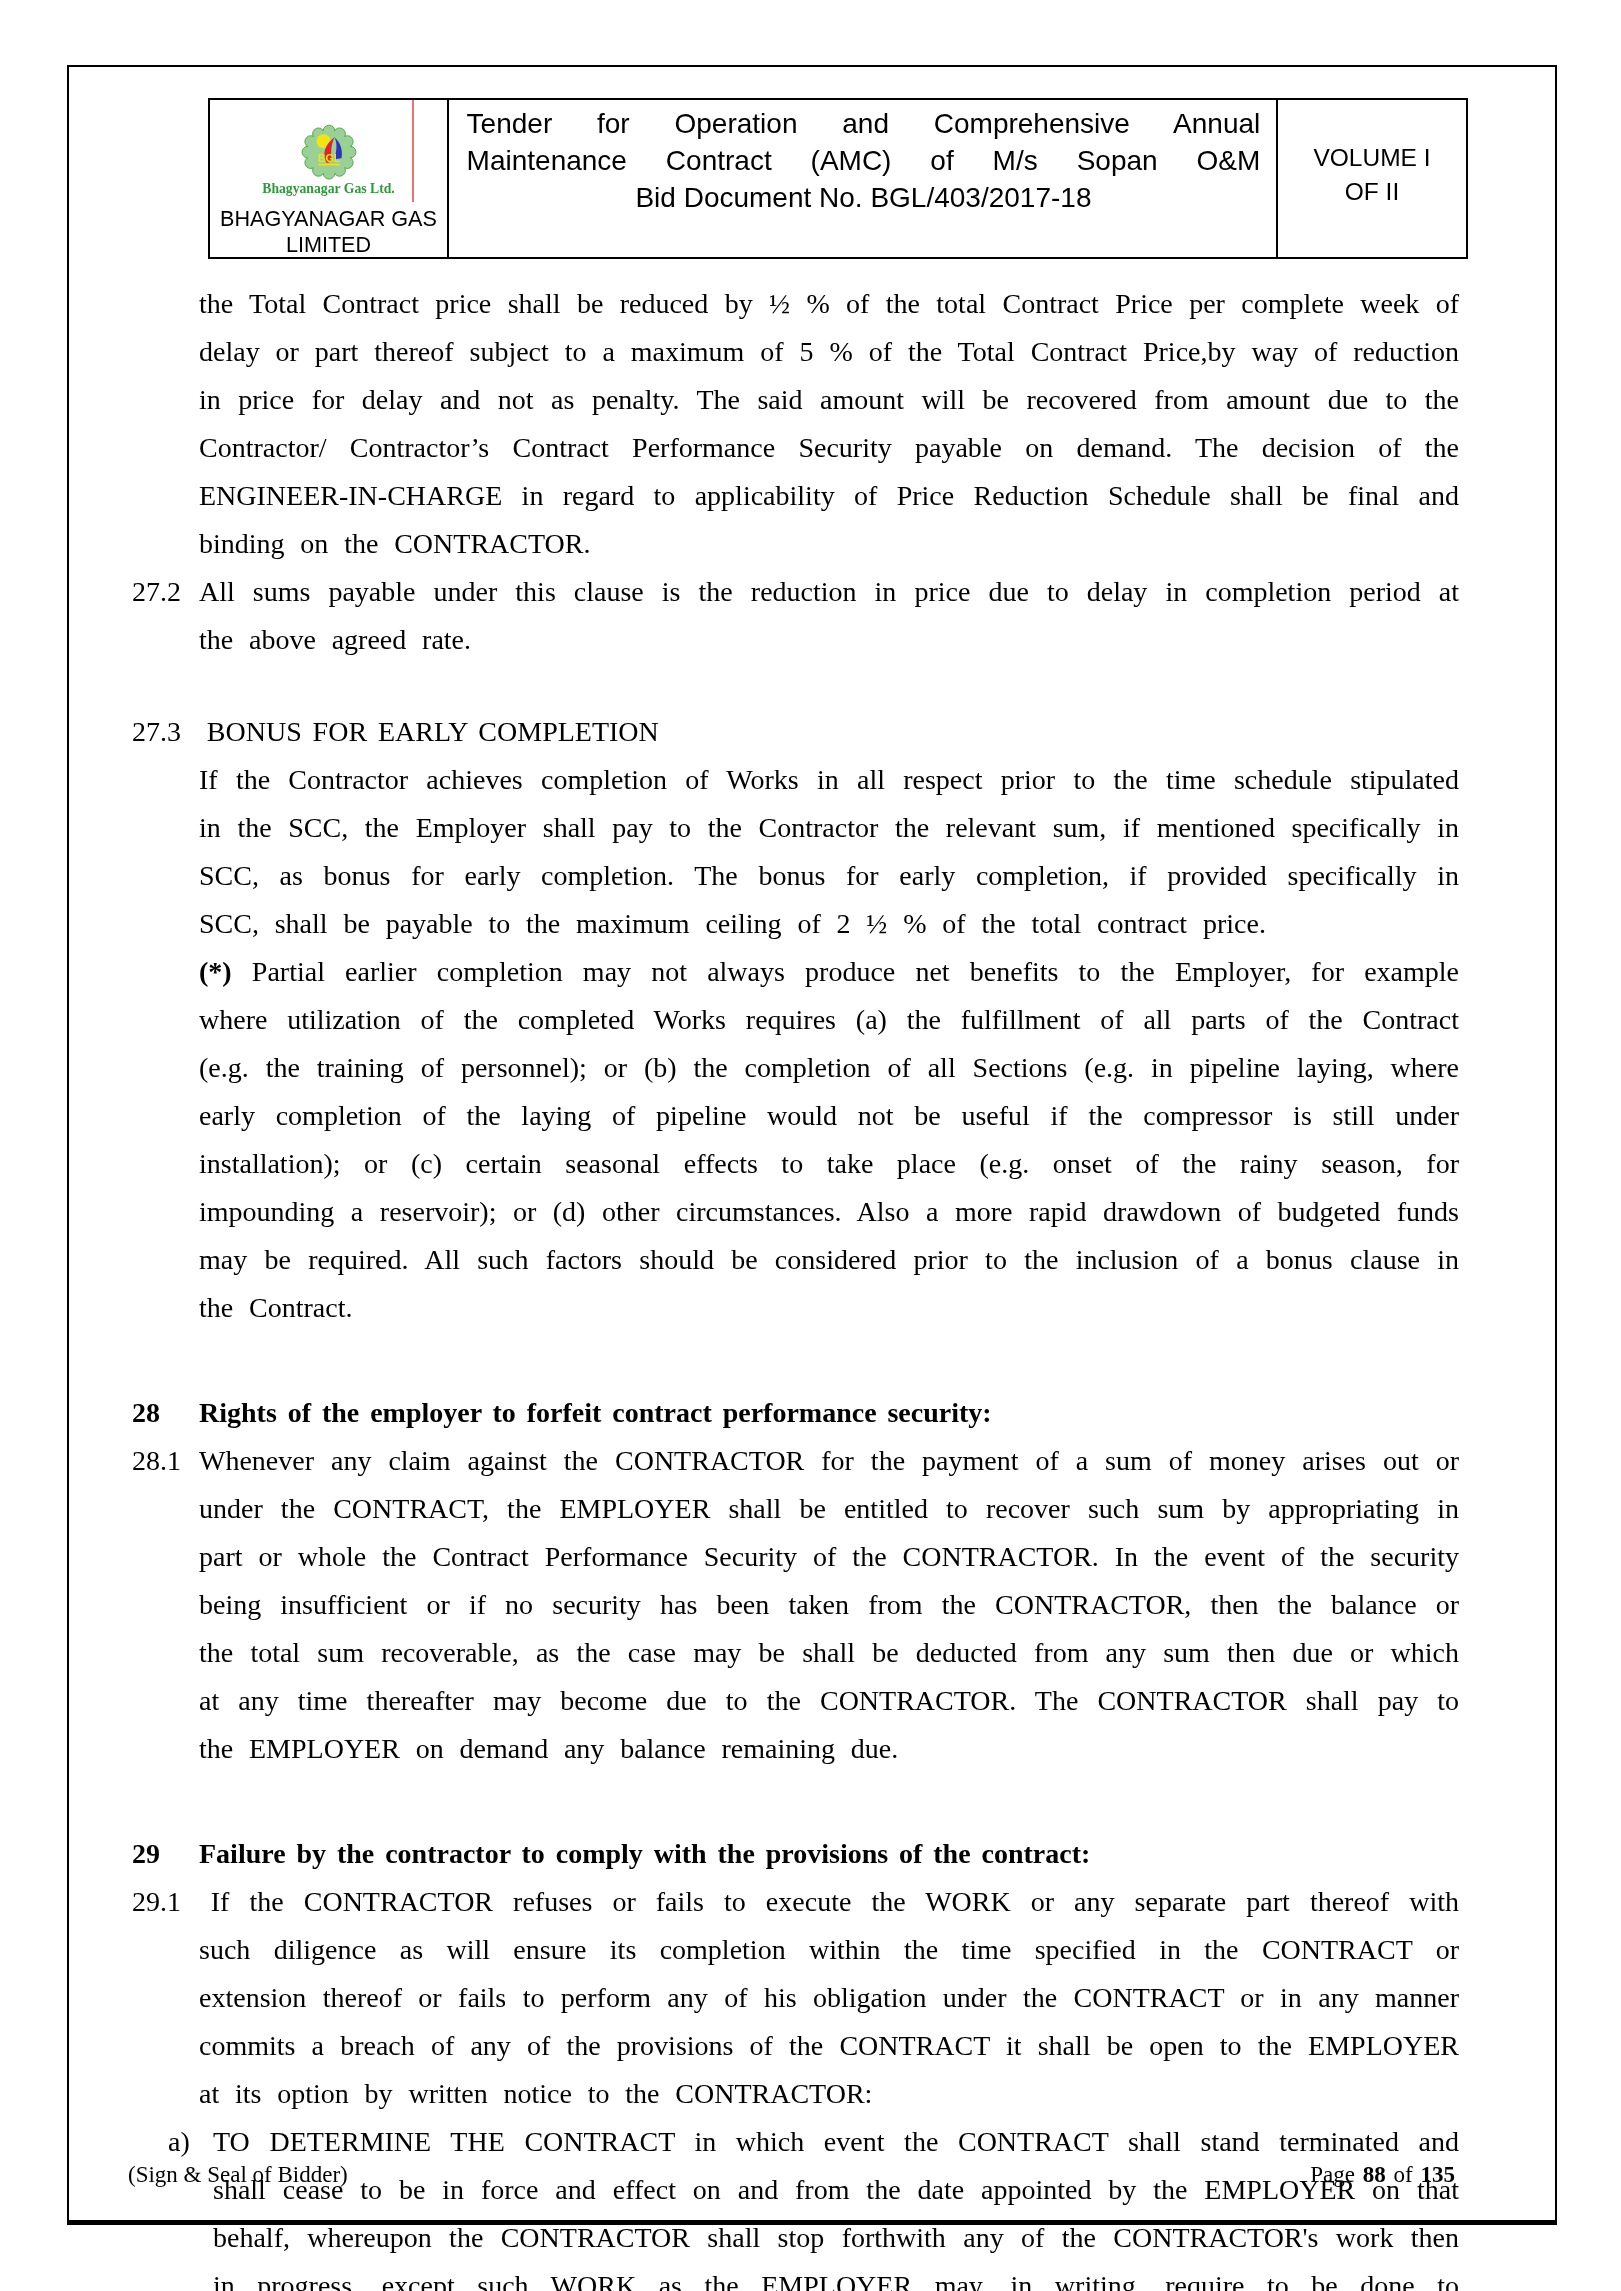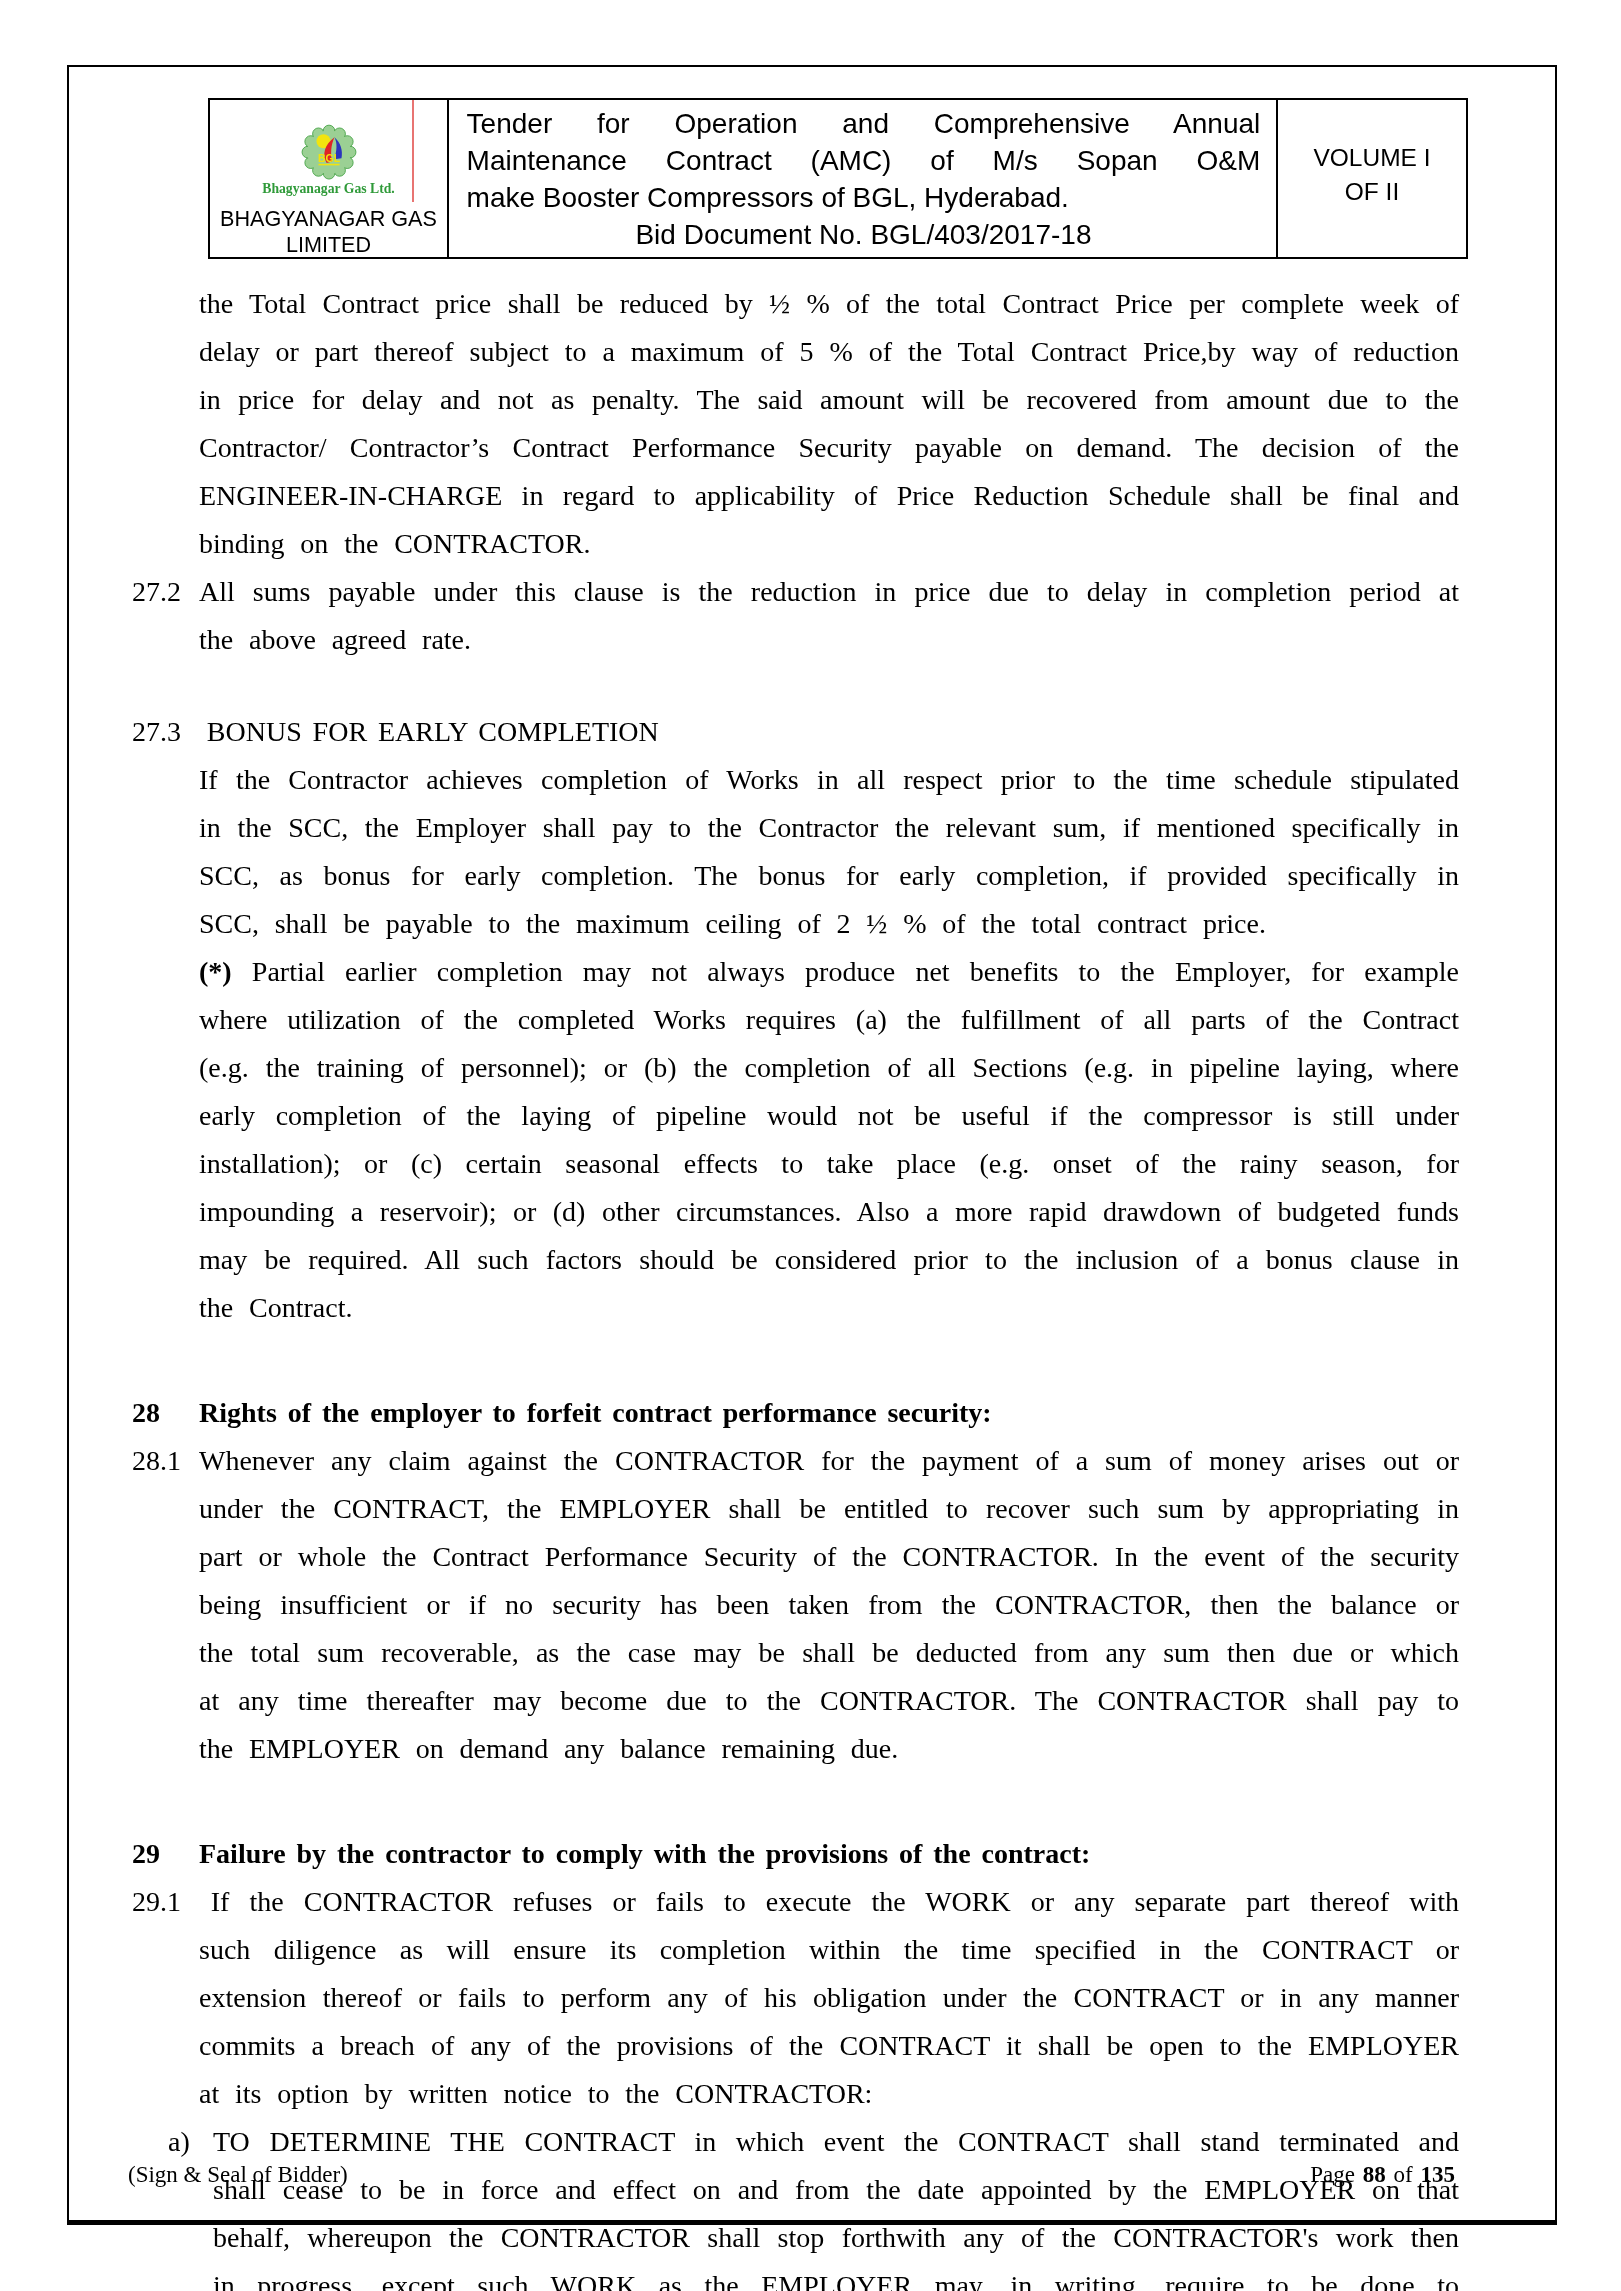--- a/index.html
+++ b/index.html
@@ -142,21 +142,20 @@
       <div class="logo-caption">Bhagyanagar Gas Ltd.</div>
       <div class="company-name">
         <div>BHAGYANAGAR GAS</div>
         <div>LIMITED</div>
       </div>
     </div>
 
     <div class="hcell title-cell">
       <div class="tl-justify">Tender for Operation and Comprehensive Annual</div>
       <div class="tl-justify">Maintenance Contract (AMC) of M/s Sopan O&amp;M</div>
-      <div class="tl-left">make Booster Compressors of BGL, Hyderabad.</div>
       <div class="tl-center">Bid Document No. BGL/403/2017-18</div>
     </div>
 
     <div class="hcell volume-cell">
       <div>VOLUME I</div>
       <div>OF II</div>
     </div>
   </div>
 
   <div class="content">

